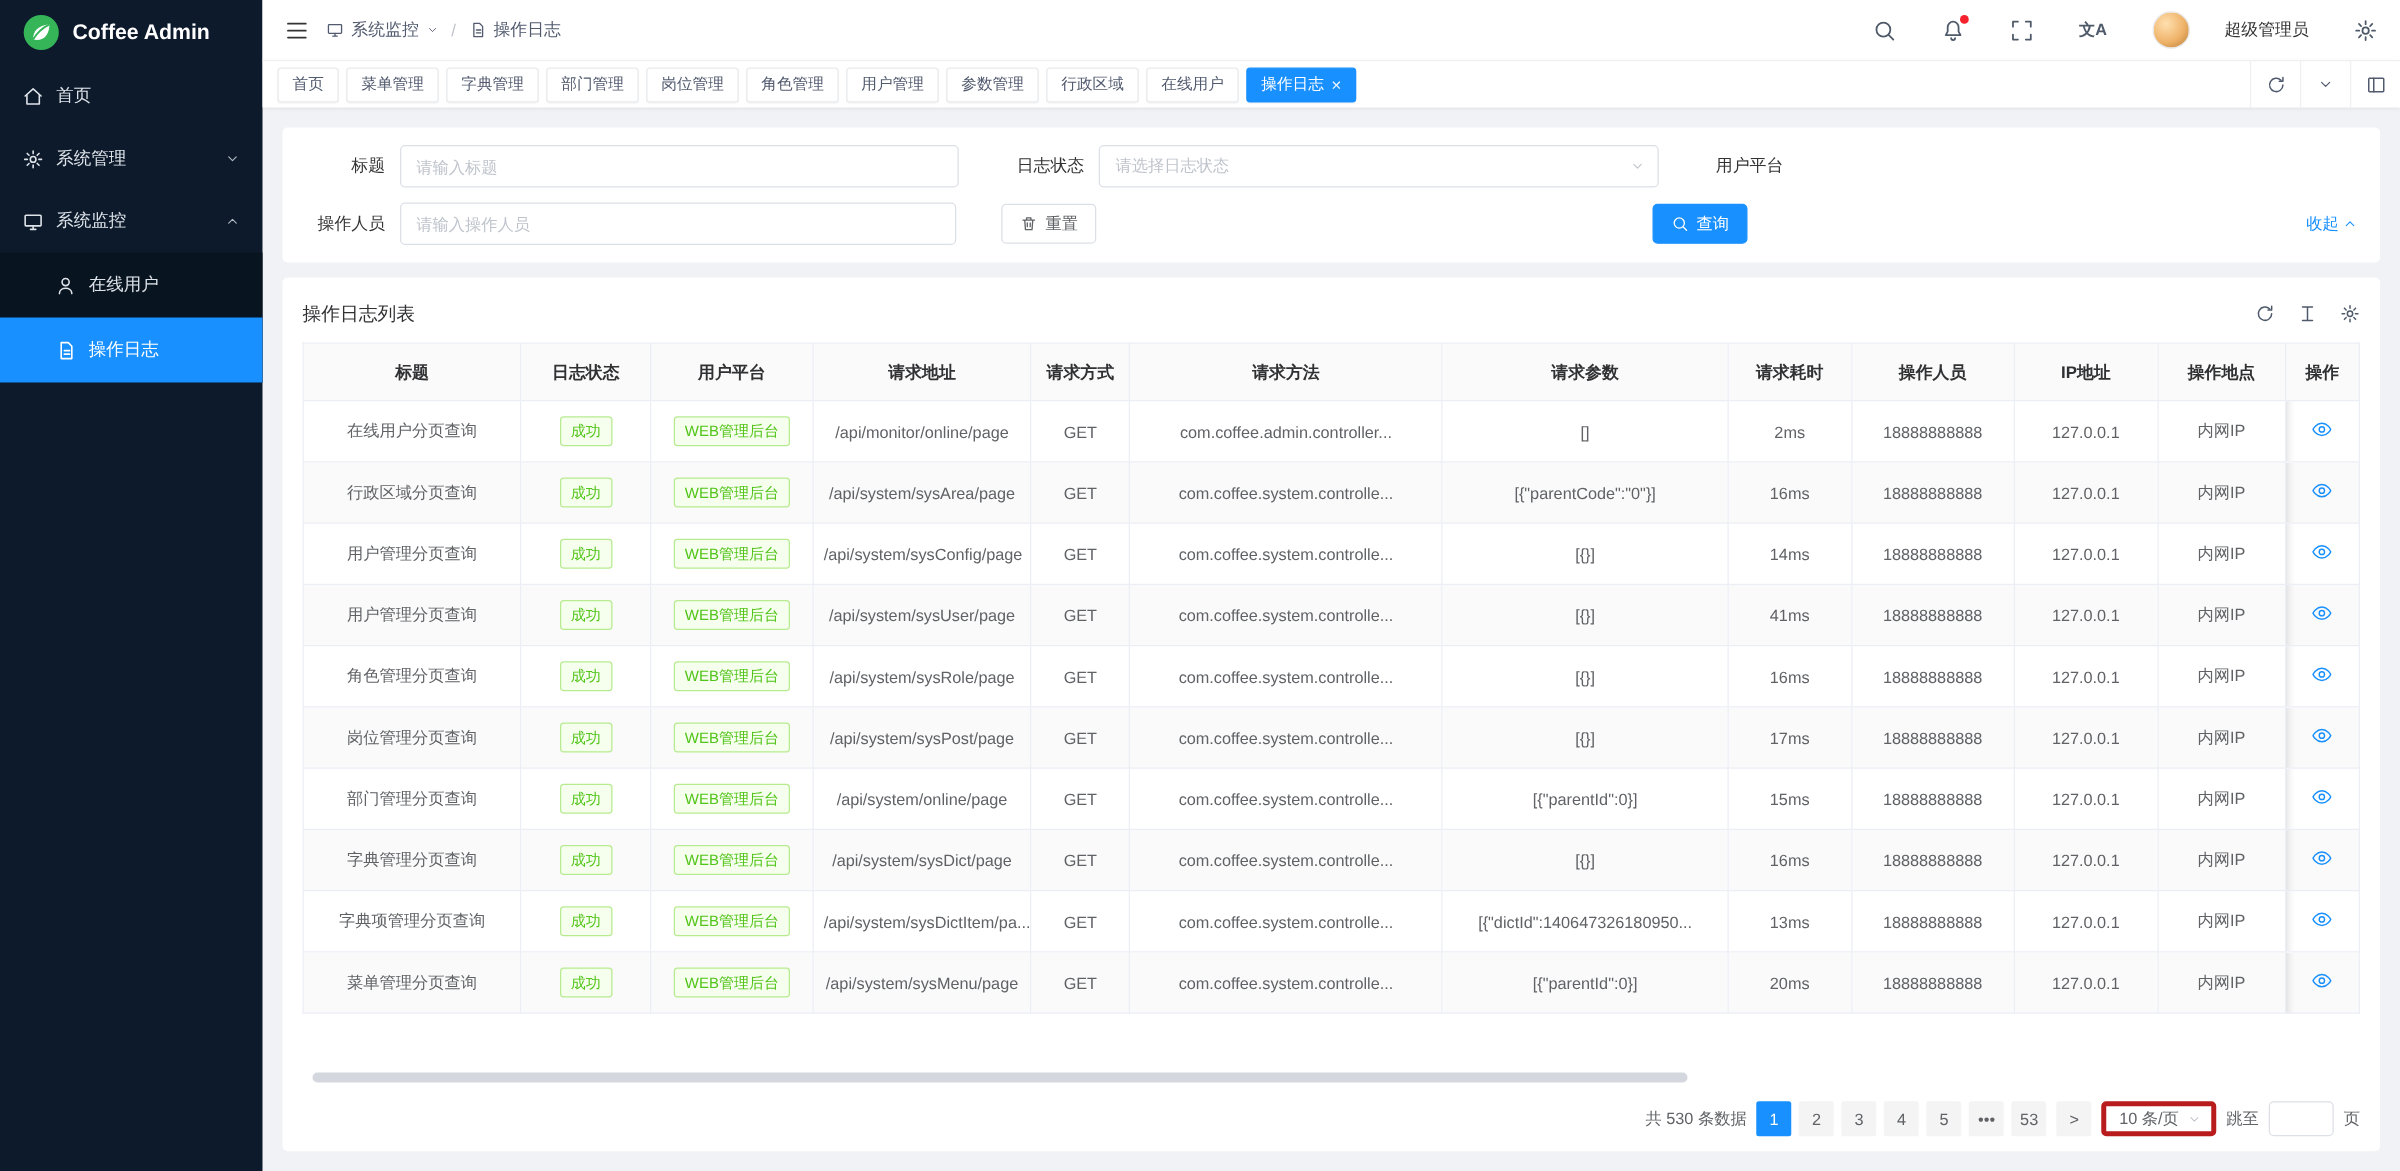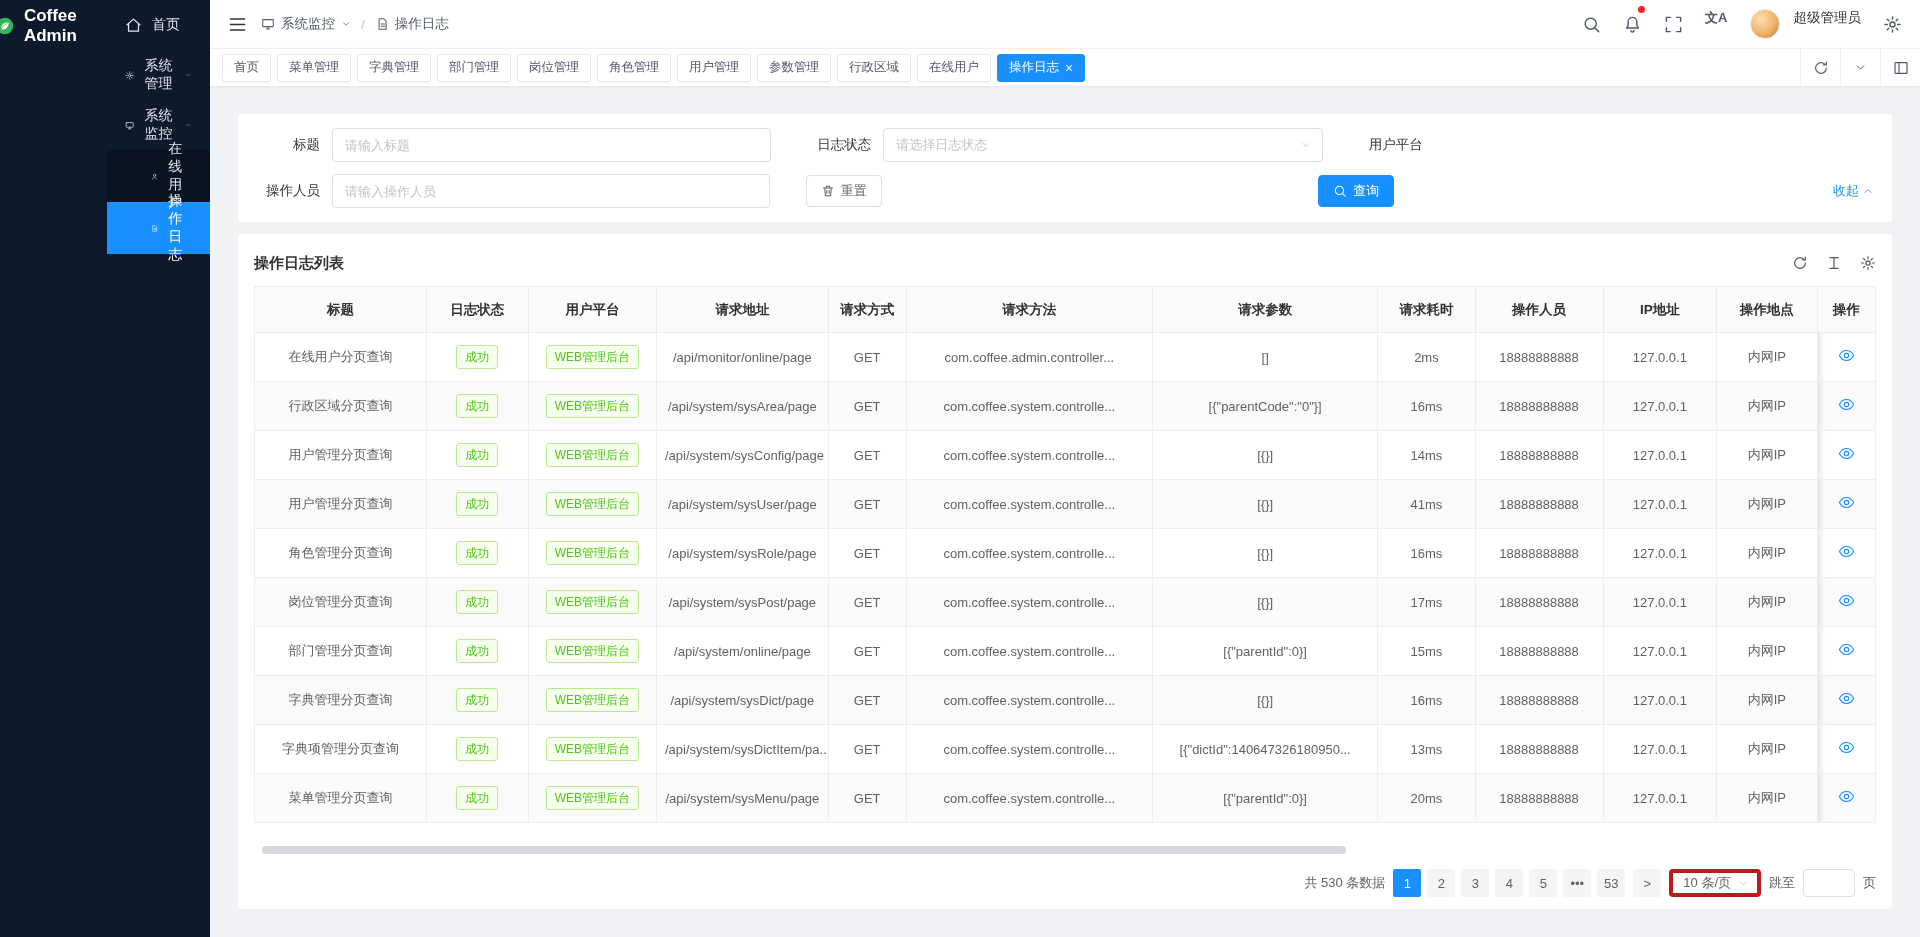--- a/index.html
+++ b/index.html
@@ -2,55 +2,55 @@
 <html style="--accent: #1890ff; --success: #52c41a; --sidebar: #0c1a2b;"><head>
 <meta charset="utf-8">
 <style>
   :root{ --accent:#1890ff; --success:#52c41a; --sidebar:#0c1a2b; --submenu:#081420; }
   *{box-sizing:border-box;margin:0;padding:0;}
   html,body{width:1920px;height:937px;overflow:hidden;}
   body{display:flex;font-family:"Liberation Sans","DejaVu Sans",sans-serif;background:#f0f2f5;color:#333;}
   .ic{width:16px;height:16px;stroke:currentColor;fill:none;stroke-width:1.8;stroke-linecap:round;stroke-linejoin:round;display:block;}
 
   
-  .sidebar{width:210px;min-width:210px;height:100%;background:var(--sidebar);display:flex;flex-direction:row;justify-content:flex-end;}
+  .sidebar{width:210px;min-width:210px;height:100%;background:var(--sidebar);display:flex;flex-direction:column;}
   .logo{height:52px;display:flex;align-items:center;gap:10px;padding:0 18px;color:#fff;font-size:17px;font-weight:bold;}
   .logo svg{width:30px;height:30px;}
   .menu-item{height:50px;display:flex;align-items:center;gap:10px;padding:0 18px;color:#dfe4ea;font-size:14px;cursor:pointer;}
   .menu-item .ic{width:17px;height:17px;}
   .menu-item .chev{margin-left:auto;width:12px;height:12px;opacity:.8;}
   .submenu{background:var(--submenu);}
   .menu-item.sub{padding-left:44px;height:52px;}
   .menu-item.active{background:var(--accent);color:#fff;}
 
   
   .main{flex:1;display:flex;flex-direction:column;height:100%;min-width:0;}
   .topbar{height:48px;background:#fff;display:flex;align-items:center;padding:0 18px;gap:14px;flex:none;}
   .crumb{display:flex;align-items:center;gap:6px;font-size:13.5px;color:#515a6e;}
   .crumb .ic{width:14px;height:14px;}
   .crumb .sep{color:#c0c4cc;margin:0 4px;}
-  .top-right{margin-left:auto;display:flex;gap:22px;color:#4e5969;}
+  .top-right{margin-left:auto;display:flex;align-items:center;gap:36px;color:#4e5969;}
   .top-right .ic{width:19px;height:19px;}
   .icon-btn{position:relative;display:flex;align-items:center;cursor:pointer;}
   .dot{position:absolute;top:-3px;right:-3px;width:7px;height:7px;border-radius:50%;background:#f5222d;}
   .trans{font-size:13px;font-weight:bold;color:#4e5969;cursor:pointer;}
   .avatar{width:30px;height:30px;border-radius:50%;background:radial-gradient(circle at 35% 32%,#ffe0b0,#efb36a 55%,#b97b35);border:1px solid #e8e8e8;}
   .username{font-size:13.5px;color:#333;margin-left:-8px;}
 
   
   .tabbar{height:38px;background:#fff;border-top:1px solid #f0f0f0;box-shadow:0 1px 3px rgba(0,0,0,.06);display:flex;align-items:center;padding-left:12px;flex:none;z-index:2;}
   .tabs{display:flex;gap:6px;align-items:center;flex:1;min-width:0;}
   .tab{height:28px;display:inline-flex;align-items:center;gap:6px;padding:0 11px;background:#fff;border:1px solid #e8eaec;border-radius:3px;font-size:12.5px;color:#515a6e;cursor:pointer;white-space:nowrap;box-shadow:0 1px 1px rgba(0,0,0,.04);}
   .tab.active{background:var(--accent);border-color:var(--accent);color:#fff;}
   .tab-close{font-size:14px;line-height:1;opacity:.9;}
   .tab-actions{margin-left:auto;display:flex;height:100%;}
   .tab-action{width:40px;height:100%;display:flex;align-items:center;justify-content:center;border-left:1px solid #f0f0f0;color:#515a6e;cursor:pointer;}
 
   
-  .content{flex:1;display:flex;flex-direction:column;padding:28px;gap:12px;min-height:0;}
+  .content{flex:1;display:flex;flex-direction:column;padding:16px;gap:12px;min-height:0;}
 
   .filter-card{background:#fff;border-radius:4px;padding:14px 18px;flex:none;}
   .filter-row{display:flex;gap:36px;align-items:center;}
   .filter-row + .filter-row{margin-top:12px;}
   .filter-item{flex:1;display:flex;align-items:center;min-width:0;}
   .filter-item label{min-width:76px;text-align:right;padding-right:12px;font-size:13.5px;color:#333;white-space:nowrap;}
   .input{flex:1;height:34px;border:1px solid #dcdfe6;border-radius:4px;padding:0 12px;font-size:13px;color:#333;outline:none;min-width:0;font-family:inherit;}
   .input::placeholder{color:#bfc4cc;}
   .select{flex:1;position:relative;display:flex;align-items:center;height:34px;border:1px solid #dcdfe6;border-radius:4px;padding:0 30px 0 12px;background:#fff;cursor:pointer;min-width:0;}
   .select .ph{color:#bfc4cc;font-size:13px;white-space:nowrap;overflow:hidden;}
@@ -59,21 +59,21 @@
   .btn{height:32px;display:inline-flex;align-items:center;gap:6px;padding:0 14px;border-radius:4px;font-size:13px;cursor:pointer;font-family:inherit;}
   .btn .ic{width:14px;height:14px;}
   .btn-plain{background:#fff;border:1px solid #dcdfe6;color:#606266;}
   .btn-primary{background:var(--accent);border:1px solid var(--accent);color:#fff;}
   .link{color:var(--accent);font-size:13px;display:inline-flex;align-items:center;gap:3px;cursor:pointer;margin-left:2px;}
   .link .ic{width:12px;height:12px;}
 
   
   .table-card{background:#fff;border-radius:4px;padding:12px 16px 12px;flex:1;display:flex;flex-direction:column;min-height:0;}
   .card-header{display:flex;align-items:center;height:34px;flex:none;}
-  .card-header h3{font-size:15px;color:#303133;font-weight:bold;}
+  .card-header h3{font-size:15px;color:#303133;font-weight:normal;}
   .card-tools{margin-left:auto;display:flex;gap:18px;color:#4e5969;}
   .card-tools .tool{cursor:pointer;display:flex;align-items:center;}
   .log-table{width:100%;border-collapse:collapse;table-layout:fixed;margin-top:6px;flex:none;}
   .log-table th,.log-table td{border:1px solid #ebeef5;text-align:center;white-space:nowrap;overflow:hidden;font-size:13px;padding:0 8px;}
   .log-table th{height:46px;background:#fafafa;color:#303133;font-weight:bold;font-size:13.5px;}
   .log-table td{height:49px;color:#606266;}
   .log-table tr.stripe td{background:#fafafa;}
   .badge{display:inline-block;padding:2px 8px;font-size:12px;color:var(--success);border:1px solid #b7eb8f;background:#f6ffed;border-radius:3px;line-height:1.5;}
   .action-cell{box-shadow:inset 8px 0 8px -8px rgba(0,0,0,.18);}
   .eye-btn{display:inline-flex;color:var(--accent);cursor:pointer;}

